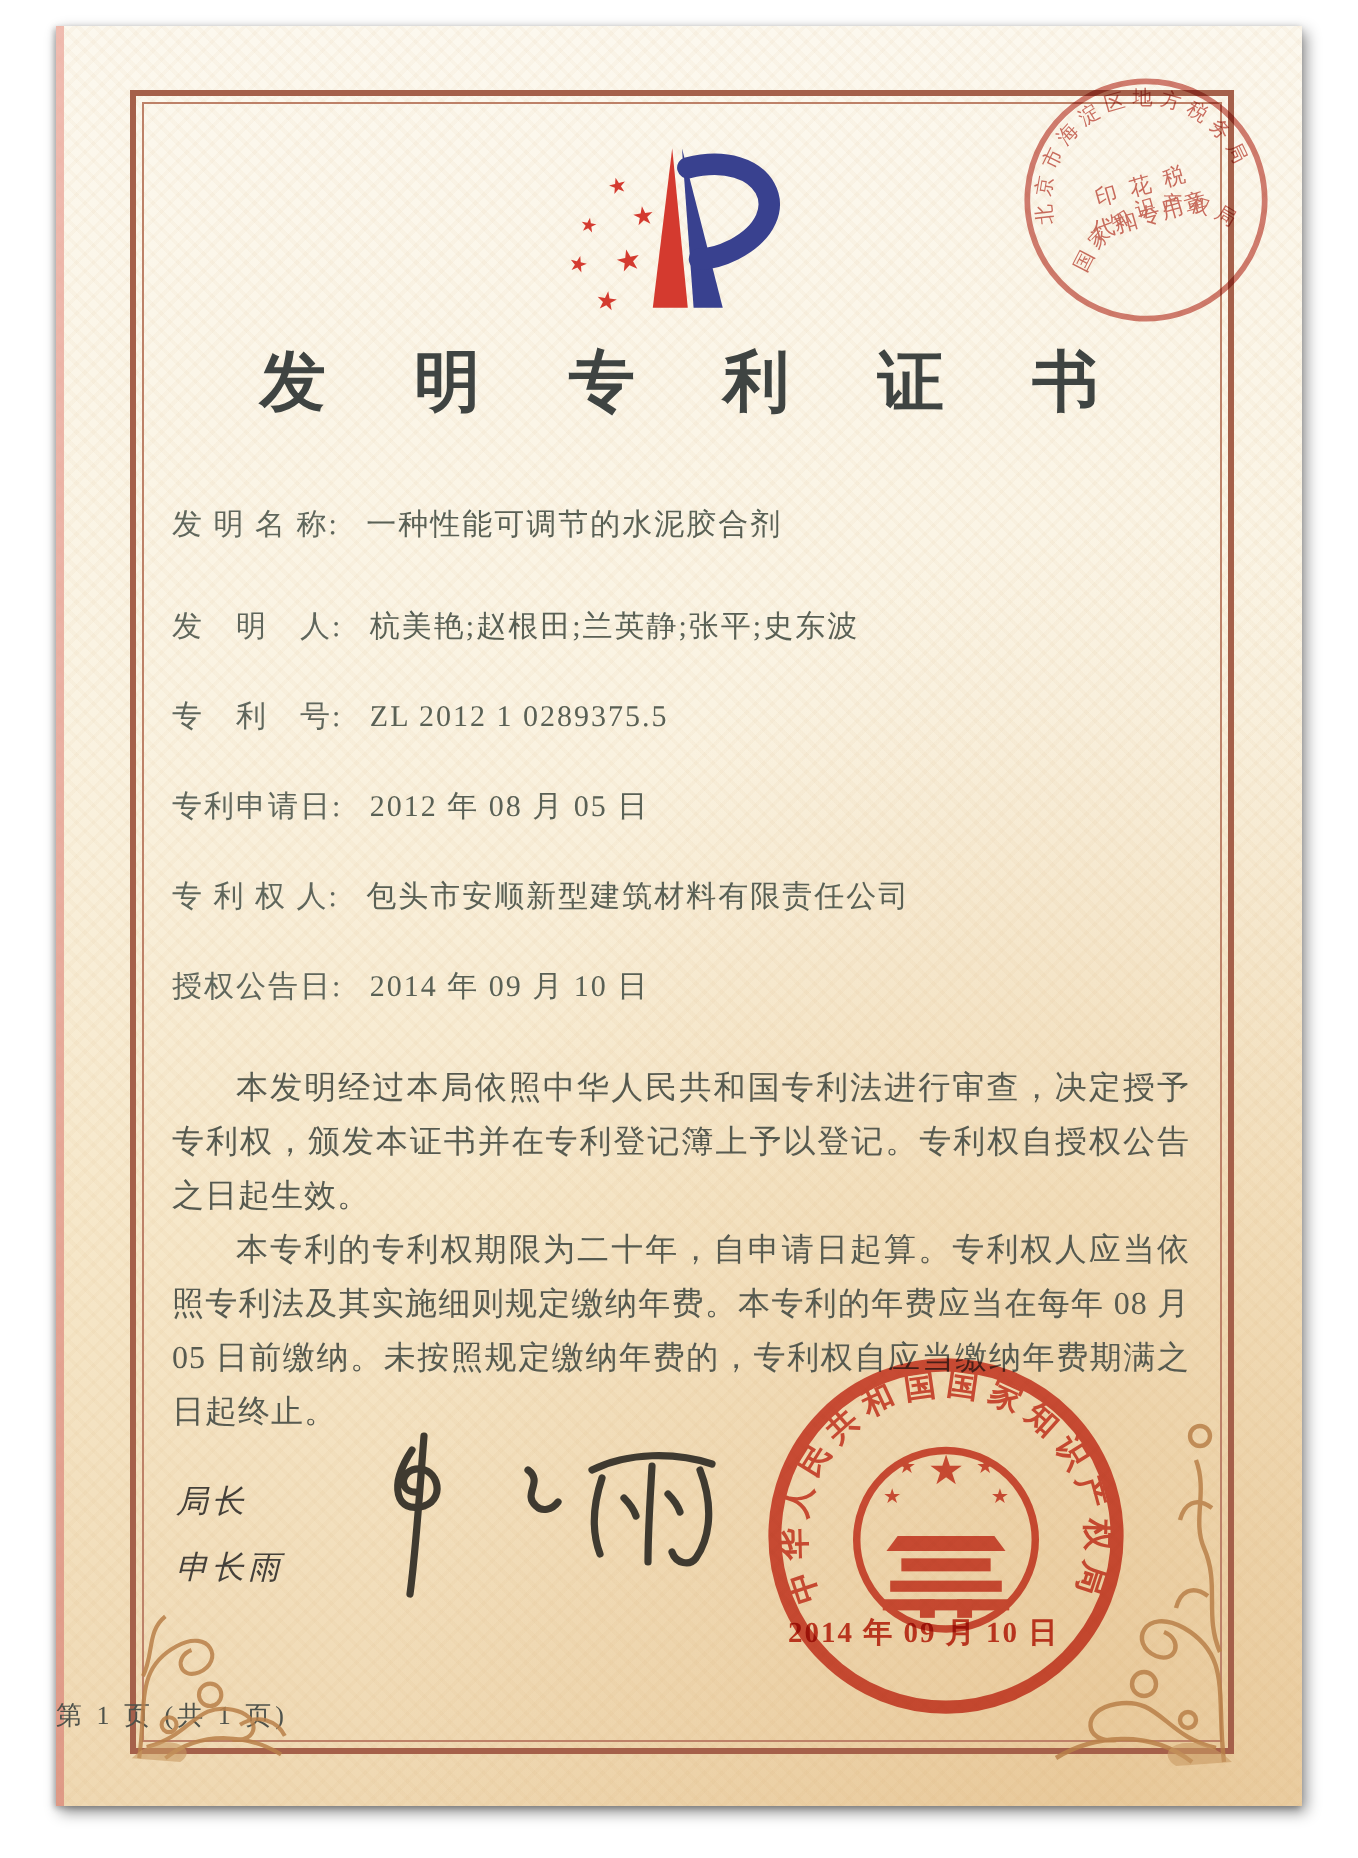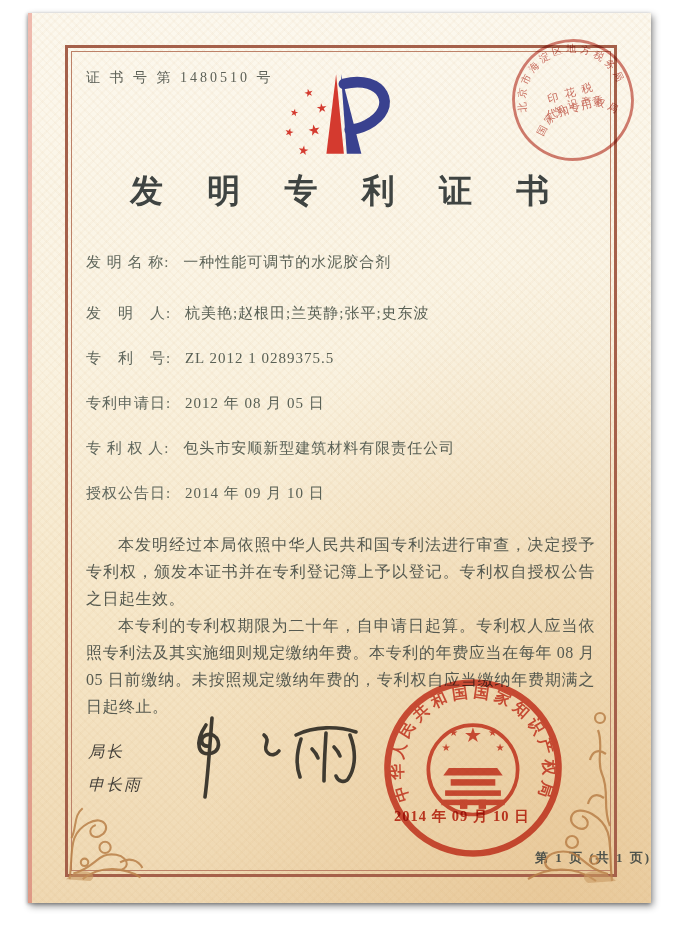--- a/index.html
+++ b/index.html
@@ -37,38 +37,37 @@
   .body-text{position:absolute;left:58px;right:56px;top:518px;
     font-size:16px;line-height:27px;color:#565a50;text-align:justify;letter-spacing:.5px;}
   .body-text p{margin:0;text-indent:2em;}
   .signer{position:absolute;left:60px;top:722px;font-size:16px;color:#44403a;
     line-height:33px;letter-spacing:2px;font-family:"Liberation Sans",sans-serif;font-style:italic;}
   .signature{position:absolute;left:140px;top:698px;width:212px;height:94px;}
   .big-seal{position:absolute;left:352px;top:662px;width:186px;height:186px;
     opacity:.88;mix-blend-mode:multiply;}
   .seal-date{position:absolute;left:366px;top:794px;font-size:14.5px;font-weight:bold;
     color:#c8402e;letter-spacing:1px;mix-blend-mode:multiply;}
-  .footer{position:absolute;left:0;right:0;top:836px;text-align:right;
-    font-size:13px;letter-spacing:2px;color:#4e524b;font-weight:bold;}
+  .footer{position:absolute;left:0;right:0;top:836px;text-align:left;
+    font-size:13px;letter-spacing:2px;color:#4e524b;}
   .flourish{position:absolute;pointer-events:none;}
   .flourish-left{left:36px;bottom:22px;width:140px;height:140px;}
   .flourish-right{right:33px;bottom:20px;width:160px;height:175px;transform:scaleX(-1);}
   .seal-ring-text{fill:#cf4130;font-size:17px;letter-spacing:5px;font-weight:bold;
     font-family:"Liberation Serif",serif;}
   .tax-text{fill:#c3574b;font-family:"Liberation Serif",serif;}
 </style>
 </head>
 <body>
 
 <div class="scan">
   <div class="paper-edge"></div>
   <div class="frame-outer"></div>
   <div class="frame-inner"></div>
 
-  <div class="cert-no">证 书 号 第 1480510 号</div>
 
   <svg class="tax-stamp" viewBox="0 0 140 140">
     <circle cx="70" cy="70" r="62" fill="none" stroke="#c3574b" stroke-width="3" opacity=".9"></circle>
     <defs>
       <path id="taxTop" d="M 21.7 82.9 A 50 50 0 1 1 118.3 82.9" fill="none"></path>
       <path id="taxBottom" d="M 29.0 98.7 A 50 50 0 0 1 111.0 98.7" fill="none"></path>
     </defs>
     <text class="tax-text" font-size="10.5" letter-spacing="3.5">
       <textPath href="#taxTop" startOffset="50%" text-anchor="middle">北京市海淀区地方税务局</textPath>
     </text>

